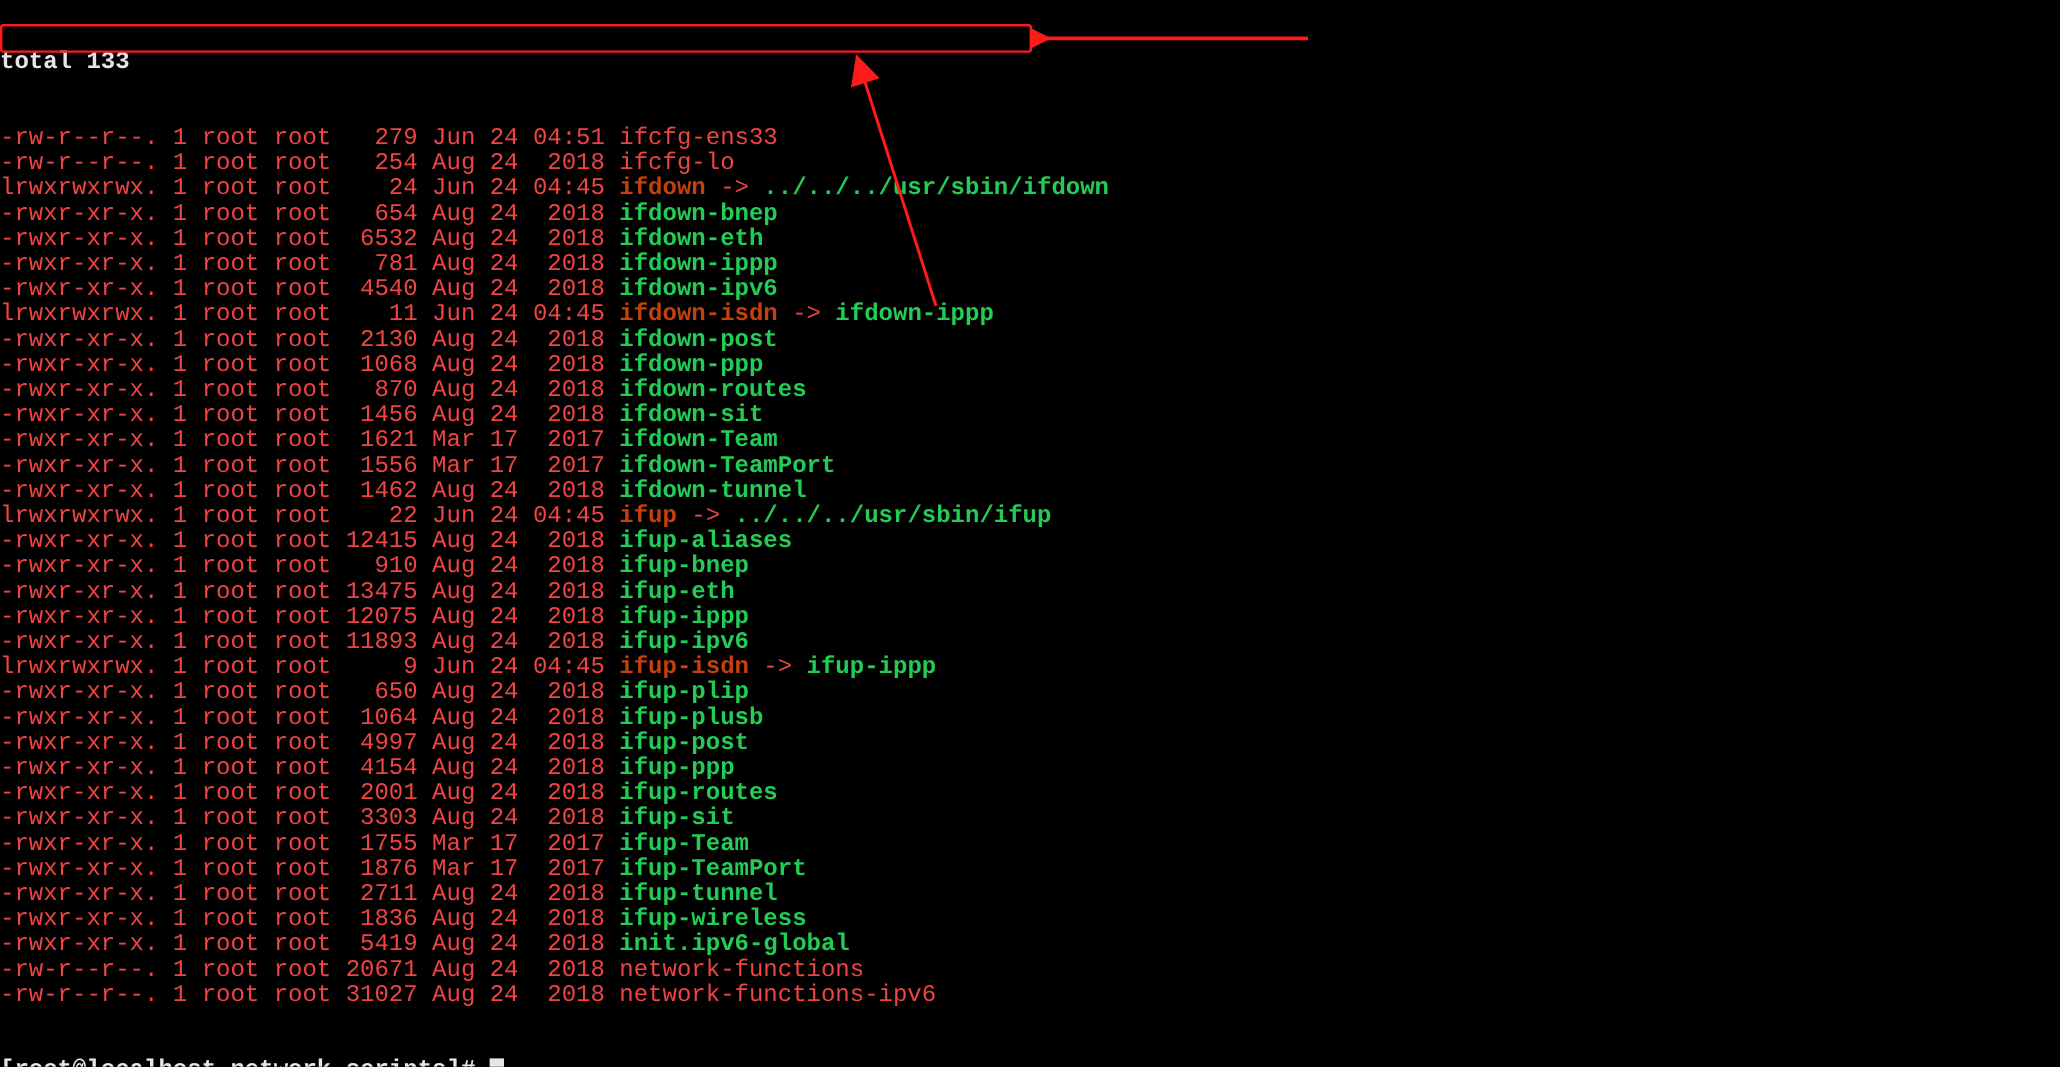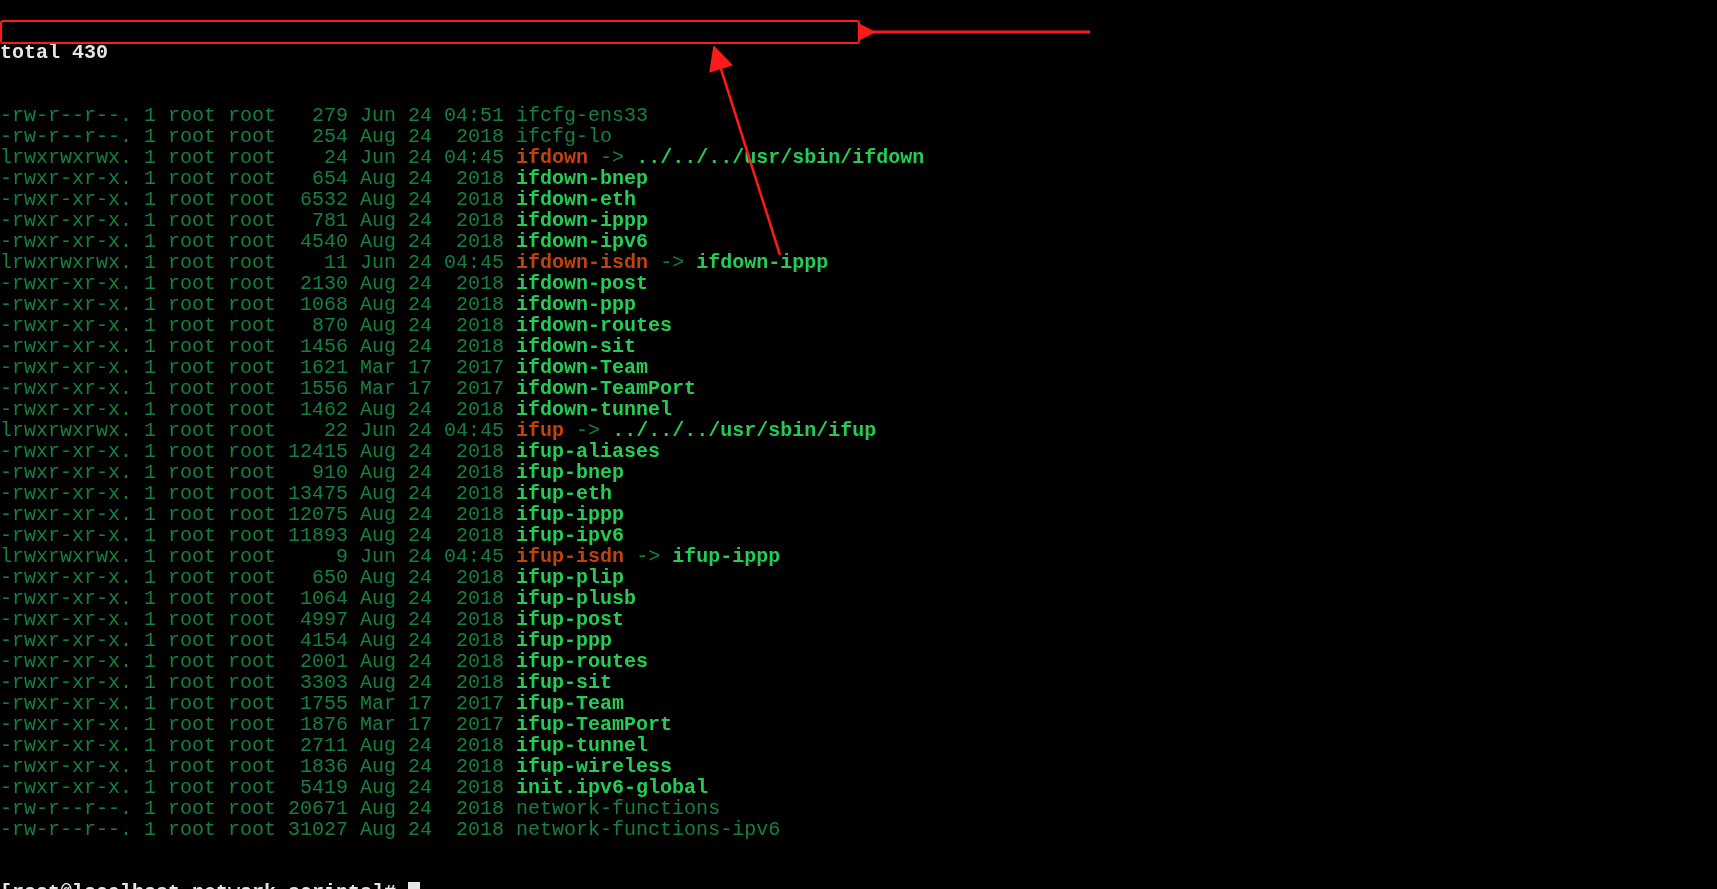--- a/index.html
+++ b/index.html
@@ -13,21 +13,21 @@
   .terminal {
     font-family: "Courier New", Courier, monospace;
     font-size: 20px;
     line-height: 21px;
     color: #e6e6e6;
     white-space: pre;
     padding: 0;
     position: relative;
   }
   .row { display: block; height: 21px; }
-  .c-white  { color: #15803d; }
+  .c-white  { color: #ef4444; }
   .c-green  { color: #22cc55; font-weight: bold; }
   .c-cyan   { color: #c2410c; font-weight: bold; }
   .bold     { font-weight: bold; }
 
   
   .highlight {
     position: absolute;
     border: 2px solid #ff1a1a;
     border-radius: 3px;
     pointer-events: none;
@@ -42,21 +42,21 @@
     display:inline-block;
     width: 0.6em;
     background:#e6e6e6;
     color:#000;
   }
 </style>
 </head>
 <body>
 
 <div class="terminal">
-  <span class="row bold">total 430</span>
+  <span class="row bold">total 133</span>
   <div id="rows"><span class="row"><span class="c-white">-rw-r--r--. 1 root root   279 Jun 24 04:51 </span><span class="c-white">ifcfg-ens33</span></span><span class="row"><span class="c-white">-rw-r--r--. 1 root root   254 Aug 24  2018 </span><span class="c-white">ifcfg-lo</span></span><span class="row"><span class="c-white">lrwxrwxrwx. 1 root root    24 Jun 24 04:45 </span><span class="c-cyan">ifdown</span><span class="c-white"> -&gt; </span><span class="c-green">../../../usr/sbin/ifdown</span></span><span class="row"><span class="c-white">-rwxr-xr-x. 1 root root   654 Aug 24  2018 </span><span class="c-green">ifdown-bnep</span></span><span class="row"><span class="c-white">-rwxr-xr-x. 1 root root  6532 Aug 24  2018 </span><span class="c-green">ifdown-eth</span></span><span class="row"><span class="c-white">-rwxr-xr-x. 1 root root   781 Aug 24  2018 </span><span class="c-green">ifdown-ippp</span></span><span class="row"><span class="c-white">-rwxr-xr-x. 1 root root  4540 Aug 24  2018 </span><span class="c-green">ifdown-ipv6</span></span><span class="row"><span class="c-white">lrwxrwxrwx. 1 root root    11 Jun 24 04:45 </span><span class="c-cyan">ifdown-isdn</span><span class="c-white"> -&gt; </span><span class="c-green">ifdown-ippp</span></span><span class="row"><span class="c-white">-rwxr-xr-x. 1 root root  2130 Aug 24  2018 </span><span class="c-green">ifdown-post</span></span><span class="row"><span class="c-white">-rwxr-xr-x. 1 root root  1068 Aug 24  2018 </span><span class="c-green">ifdown-ppp</span></span><span class="row"><span class="c-white">-rwxr-xr-x. 1 root root   870 Aug 24  2018 </span><span class="c-green">ifdown-routes</span></span><span class="row"><span class="c-white">-rwxr-xr-x. 1 root root  1456 Aug 24  2018 </span><span class="c-green">ifdown-sit</span></span><span class="row"><span class="c-white">-rwxr-xr-x. 1 root root  1621 Mar 17  2017 </span><span class="c-green">ifdown-Team</span></span><span class="row"><span class="c-white">-rwxr-xr-x. 1 root root  1556 Mar 17  2017 </span><span class="c-green">ifdown-TeamPort</span></span><span class="row"><span class="c-white">-rwxr-xr-x. 1 root root  1462 Aug 24  2018 </span><span class="c-green">ifdown-tunnel</span></span><span class="row"><span class="c-white">lrwxrwxrwx. 1 root root    22 Jun 24 04:45 </span><span class="c-cyan">ifup</span><span class="c-white"> -&gt; </span><span class="c-green">../../../usr/sbin/ifup</span></span><span class="row"><span class="c-white">-rwxr-xr-x. 1 root root 12415 Aug 24  2018 </span><span class="c-green">ifup-aliases</span></span><span class="row"><span class="c-white">-rwxr-xr-x. 1 root root   910 Aug 24  2018 </span><span class="c-green">ifup-bnep</span></span><span class="row"><span class="c-white">-rwxr-xr-x. 1 root root 13475 Aug 24  2018 </span><span class="c-green">ifup-eth</span></span><span class="row"><span class="c-white">-rwxr-xr-x. 1 root root 12075 Aug 24  2018 </span><span class="c-green">ifup-ippp</span></span><span class="row"><span class="c-white">-rwxr-xr-x. 1 root root 11893 Aug 24  2018 </span><span class="c-green">ifup-ipv6</span></span><span class="row"><span class="c-white">lrwxrwxrwx. 1 root root     9 Jun 24 04:45 </span><span class="c-cyan">ifup-isdn</span><span class="c-white"> -&gt; </span><span class="c-green">ifup-ippp</span></span><span class="row"><span class="c-white">-rwxr-xr-x. 1 root root   650 Aug 24  2018 </span><span class="c-green">ifup-plip</span></span><span class="row"><span class="c-white">-rwxr-xr-x. 1 root root  1064 Aug 24  2018 </span><span class="c-green">ifup-plusb</span></span><span class="row"><span class="c-white">-rwxr-xr-x. 1 root root  4997 Aug 24  2018 </span><span class="c-green">ifup-post</span></span><span class="row"><span class="c-white">-rwxr-xr-x. 1 root root  4154 Aug 24  2018 </span><span class="c-green">ifup-ppp</span></span><span class="row"><span class="c-white">-rwxr-xr-x. 1 root root  2001 Aug 24  2018 </span><span class="c-green">ifup-routes</span></span><span class="row"><span class="c-white">-rwxr-xr-x. 1 root root  3303 Aug 24  2018 </span><span class="c-green">ifup-sit</span></span><span class="row"><span class="c-white">-rwxr-xr-x. 1 root root  1755 Mar 17  2017 </span><span class="c-green">ifup-Team</span></span><span class="row"><span class="c-white">-rwxr-xr-x. 1 root root  1876 Mar 17  2017 </span><span class="c-green">ifup-TeamPort</span></span><span class="row"><span class="c-white">-rwxr-xr-x. 1 root root  2711 Aug 24  2018 </span><span class="c-green">ifup-tunnel</span></span><span class="row"><span class="c-white">-rwxr-xr-x. 1 root root  1836 Aug 24  2018 </span><span class="c-green">ifup-wireless</span></span><span class="row"><span class="c-white">-rwxr-xr-x. 1 root root  5419 Aug 24  2018 </span><span class="c-green">init.ipv6-global</span></span><span class="row"><span class="c-white">-rw-r--r--. 1 root root 20671 Aug 24  2018 </span><span class="c-white">network-functions</span></span><span class="row"><span class="c-white">-rw-r--r--. 1 root root 31027 Aug 24  2018 </span><span class="c-white">network-functions-ipv6</span></span></div>
   <span class="row"><span class="bold">[root@localhost network-scripts]# </span><span class="cursor">_</span></span>
 
   
   <div class="highlight" style="left:0px; top:20px; width:860px; height:24px;"></div>
 
   
   <svg class="annot" style="left:860px; top:22px;" width="240" height="20">
     <defs>
         <marker id="ah1" markerWidth="12" markerHeight="12" refX="2" refY="5" orient="auto">

